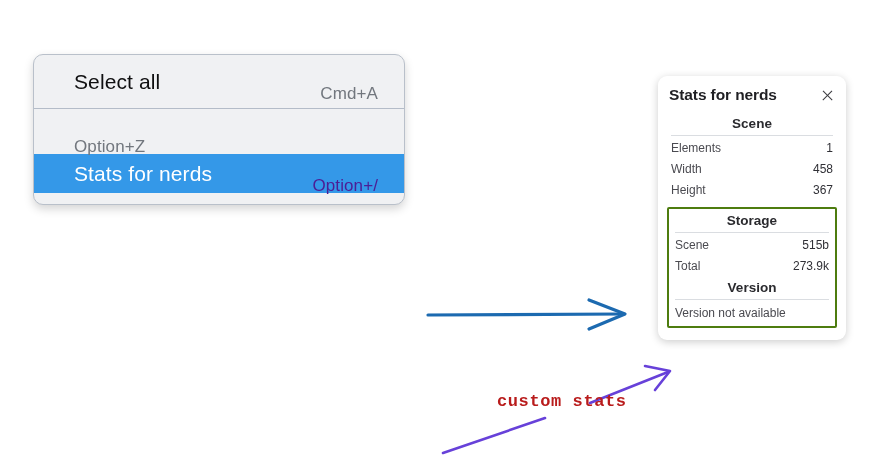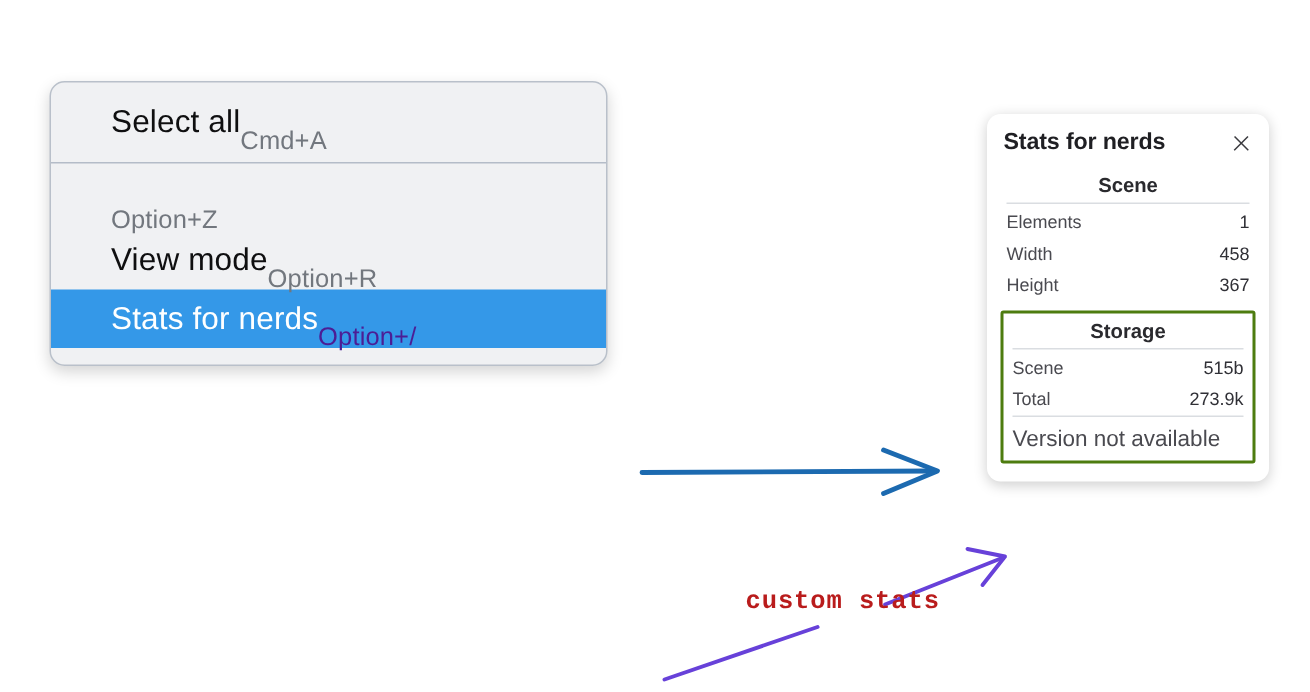--- a/index.html
+++ b/index.html
@@ -32,20 +32,21 @@
   }
   .menu-group { }
   .menu-sep {
     height: 1px;
     background: #b4bcc8;
     margin: 7px 0 6px 0;
   }
   .menu-item {
     display: flex;
     align-items: center;
+    justify-content: space-between;
     height: 39px;
     padding: 0 26px 0 40px;
     box-sizing: border-box;
     cursor: default;
   }
   .menu-item .mi-label {
     font-size: 21px;
     color: #0f0f10;
     letter-spacing: 0.1px;
   }
@@ -123,21 +124,21 @@
     justify-content: space-between;
     align-items: baseline;
     font-size: 12px;
     color: #4a4a50;
     padding: 3px 2px;
     line-height: 1.25;
     text-align: center;
   }
   .stat-row .sv { color: #303036; }
   .note-row {
-    font-size: 15px;
+    font-size: 12px;
     color: #4a4a50;
     padding: 4px 2px 2px 2px;
   }
 
   
   .hl-box {
     border: 2px solid #4d7c0f;
     border-radius: 2px;
     margin: 6px -2px 0 -2px;
     padding: 1px 4px 4px 4px;
@@ -172,24 +173,20 @@
       <span class="mi-label">Select all</span>
       <span class="mi-shortcut">Cmd+A</span>
     </div>
   </div>
 
   <div class="menu-sep"></div>
 
   <div class="menu-group">
     <div class="menu-item">
       <span class="mi-shortcut">Option+Z</span>
-    </div>
-    <div class="menu-item">
-      <span class="mi-label">View mode</span>
-      <span class="mi-shortcut">Option+R</span>
     </div>
     <div class="menu-item selected">
       <span class="mi-label">Stats for nerds</span>
       <span class="mi-shortcut">Option+/</span>
     </div>
   </div>
 
 </div>
 
 <div id="stats-panel">
@@ -224,20 +221,21 @@
         <span class="sl">Scene</span>
         <span class="sv">515b</span>
       </div>
       <div class="stat-row">
         <span class="sl">Total</span>
         <span class="sv">273.9k</span>
       </div>
     </div>
 
     <div>
+      <div class="sec-head">Version</div>
       <div class="sec-rule"></div>
       <div class="note-row">Version not available</div>
     </div>
   </div>
 
 </div>
 
 <svg id="annotations" viewBox="0 0 873 461" xmlns="http://www.w3.org/2000/svg">
 
   <g>

